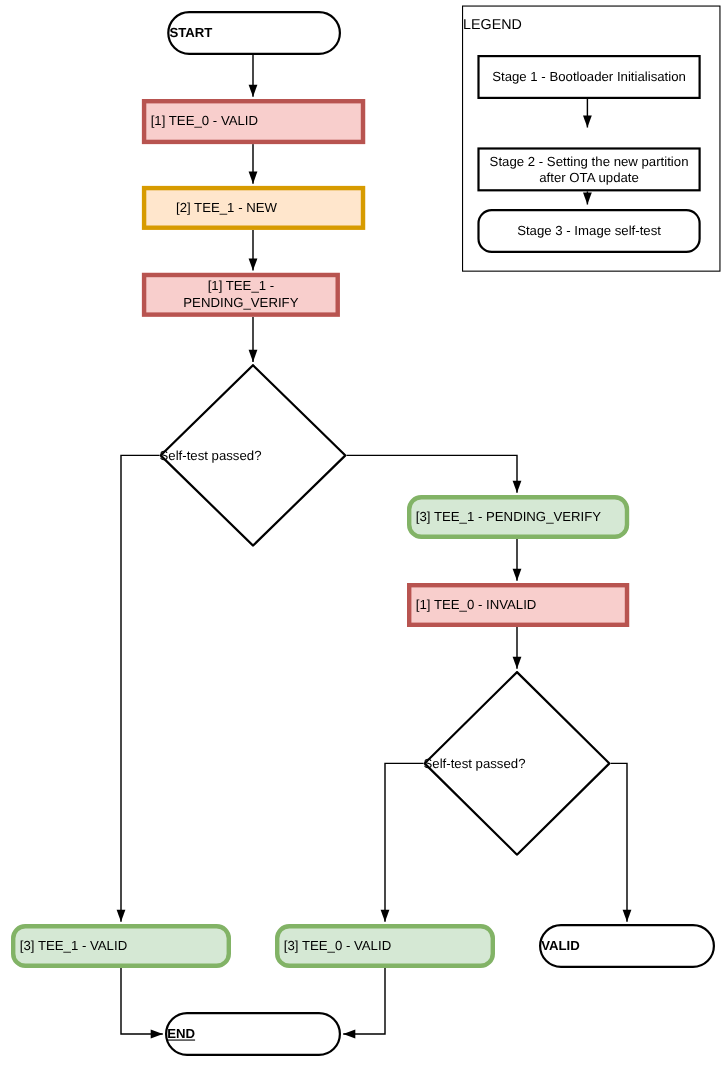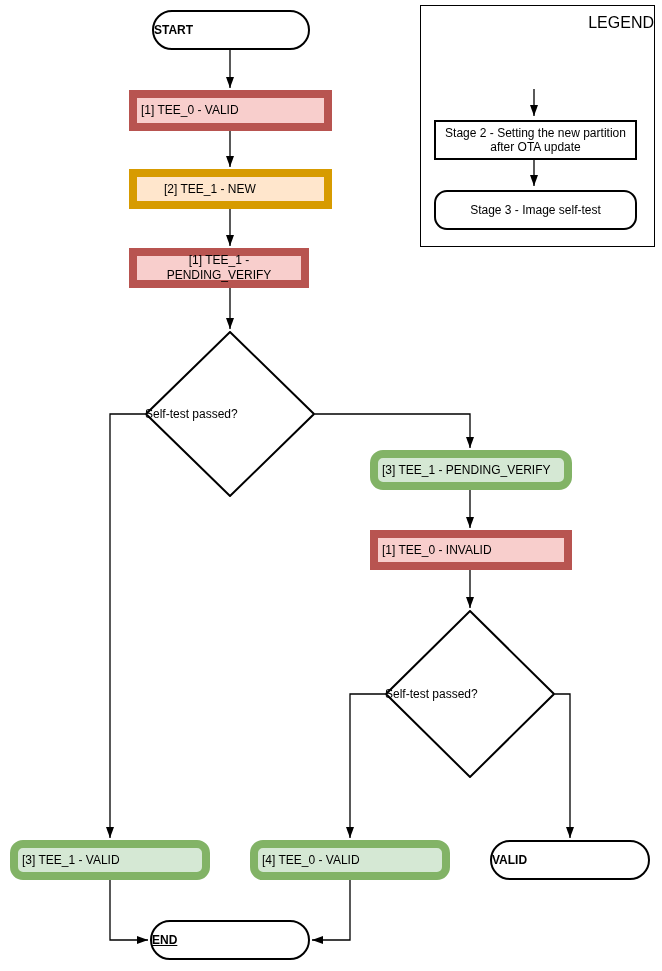--- a/index.html
+++ b/index.html
@@ -6,36 +6,36 @@
   .canvas{
     position:relative;width:662px;height:971px;background:#fff;
     font-family:"Liberation Sans","DejaVu Sans",sans-serif;
     font-size:12px;color:#000;overflow:hidden;
   }
   svg.edges{position:absolute;left:0;top:0;}
   .node{
     position:absolute;display:flex;align-items:center;justify-content:flex-start;
     text-align:center;box-sizing:border-box;line-height:1.25;
   }
-  .proc{border:8px solid #b91c1c;background:#fff;padding:0 4px;}
+  .proc{border:4px solid #b91c1c;background:#fff;padding:0 4px;}
   .fill-red{background:#f8cecc;border-color:#b85450;}
   .fill-orange{background:#ffe6cc;border-color:#d79b00;}
   .fill-green{background:#d5e8d4;border-color:#82b366;border-radius:13px;}
   .terminal{
     background:#fff;border:2px solid #000;border-radius:21px;font-weight:700;
   }
   .decision{background:transparent;}
   .decision svg{position:absolute;left:0;top:0;}
   .decision .lbl{position:relative;}
   .legend{
     position:absolute;left:420px;top:5px;width:235px;height:242px;
     border:1.5px solid #000;box-sizing:border-box;background:transparent;
   }
   .legend-title{
-    position:absolute;top:8px;left:0;width:100%;text-align:right;font-size:16px;
+    position:absolute;top:8px;left:0;width:100%;text-align:left;font-size:13px;
   }
   .legend-item{
     position:absolute;left:13px;width:203px;height:40px;
     border:2px solid #000;box-sizing:border-box;
     display:flex;align-items:center;justify-content:center;
     text-align:center;line-height:1.2;padding:0 2px;background:#fff;
   }
 </style>
 </head>
 <body>
@@ -61,21 +61,24 @@
       <path d="M555,694 L570,694 L570,838" marker-end="url(#arrow)"></path>
       <path d="M110,880 L110,940 L148,940" marker-end="url(#arrow)"></path>
       <path d="M350,880 L350,940 L312,940" marker-end="url(#arrow)"></path>
       <path d="M534,89 L534,116" marker-end="url(#arrow)"></path>
       <path d="M534,159 L534,186" marker-end="url(#arrow)"></path>
     </g>
   </svg>
 
   <div class="legend">
     <div class="legend-title">LEGEND</div>
-    <div class="legend-item fill-orange" style="top:114px;border-color:#000;">
+    <div class="legend-item fill-red" style="top:44px;">
+      <span>Stage 1 - Bootloader Initialisation</span>
+    </div>
+    <div class="legend-item fill-orange" style="top:128px;border-color:#000;">
       <span>Stage 2 - Setting the new partition after OTA update</span>
     </div>
     <div class="legend-item fill-green" style="top:184px;border-color:#000;">
       <span>Stage 3 - Image self-test</span>
     </div>
   </div>
   <style>
     
     .legend-item{border-color:#000 !important;}
   </style>
@@ -116,21 +119,21 @@
       <polygon points="85,1 169,84 85,167 1,84" fill="#fff" stroke="#000" stroke-width="2"></polygon>
     </svg>
     <span class="lbl">Self-test passed?</span>
   </div>
 
   <div class="node proc fill-green" style="left:10px;top:840px;width:200px;height:40px;">
     <span>[3] TEE_1 - VALID</span>
   </div>
 
   <div class="node proc fill-green" style="left:250px;top:840px;width:200px;height:40px;">
-    <span>[4] TEE_0 - VALID</span>
+    <span>[3] TEE_0 - VALID</span>
   </div>
 
   <div class="node terminal" style="left:490px;top:840px;width:160px;height:40px;">
     <span>VALID</span>
   </div>
 
   <div class="node terminal" style="left:150px;top:920px;width:160px;height:40px;text-decoration:underline;">
     <span>END</span>
   </div>
 

